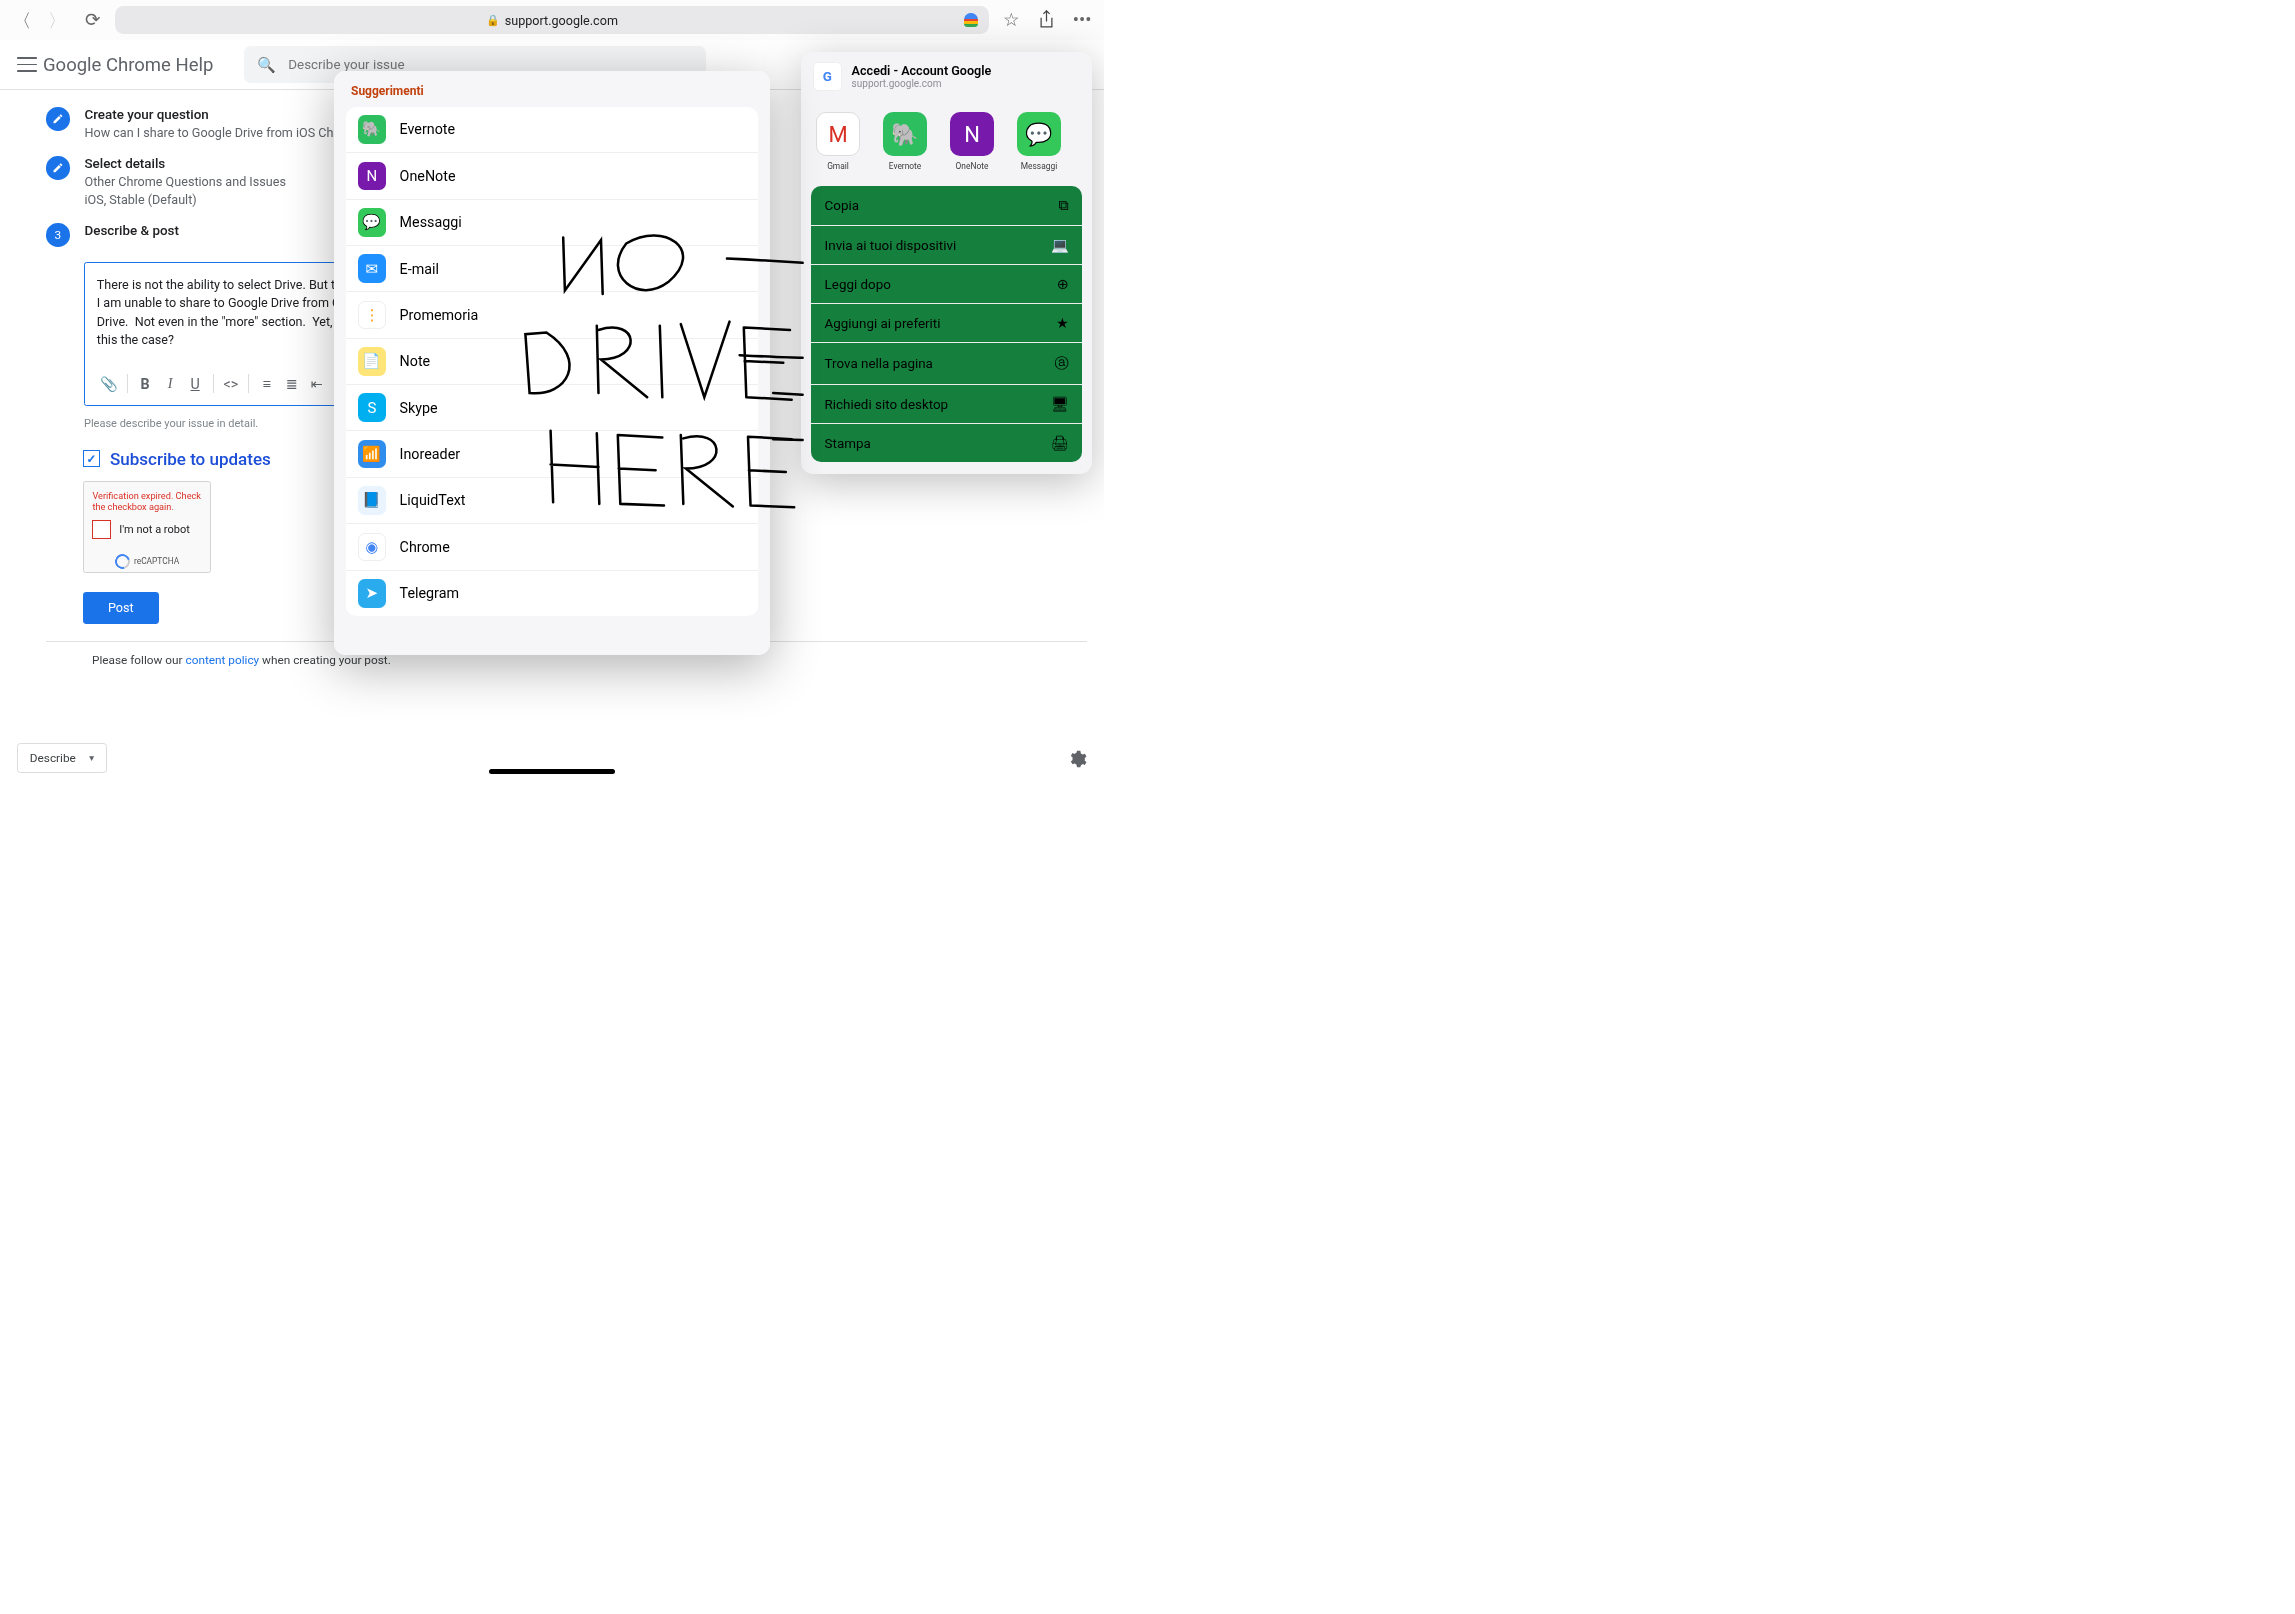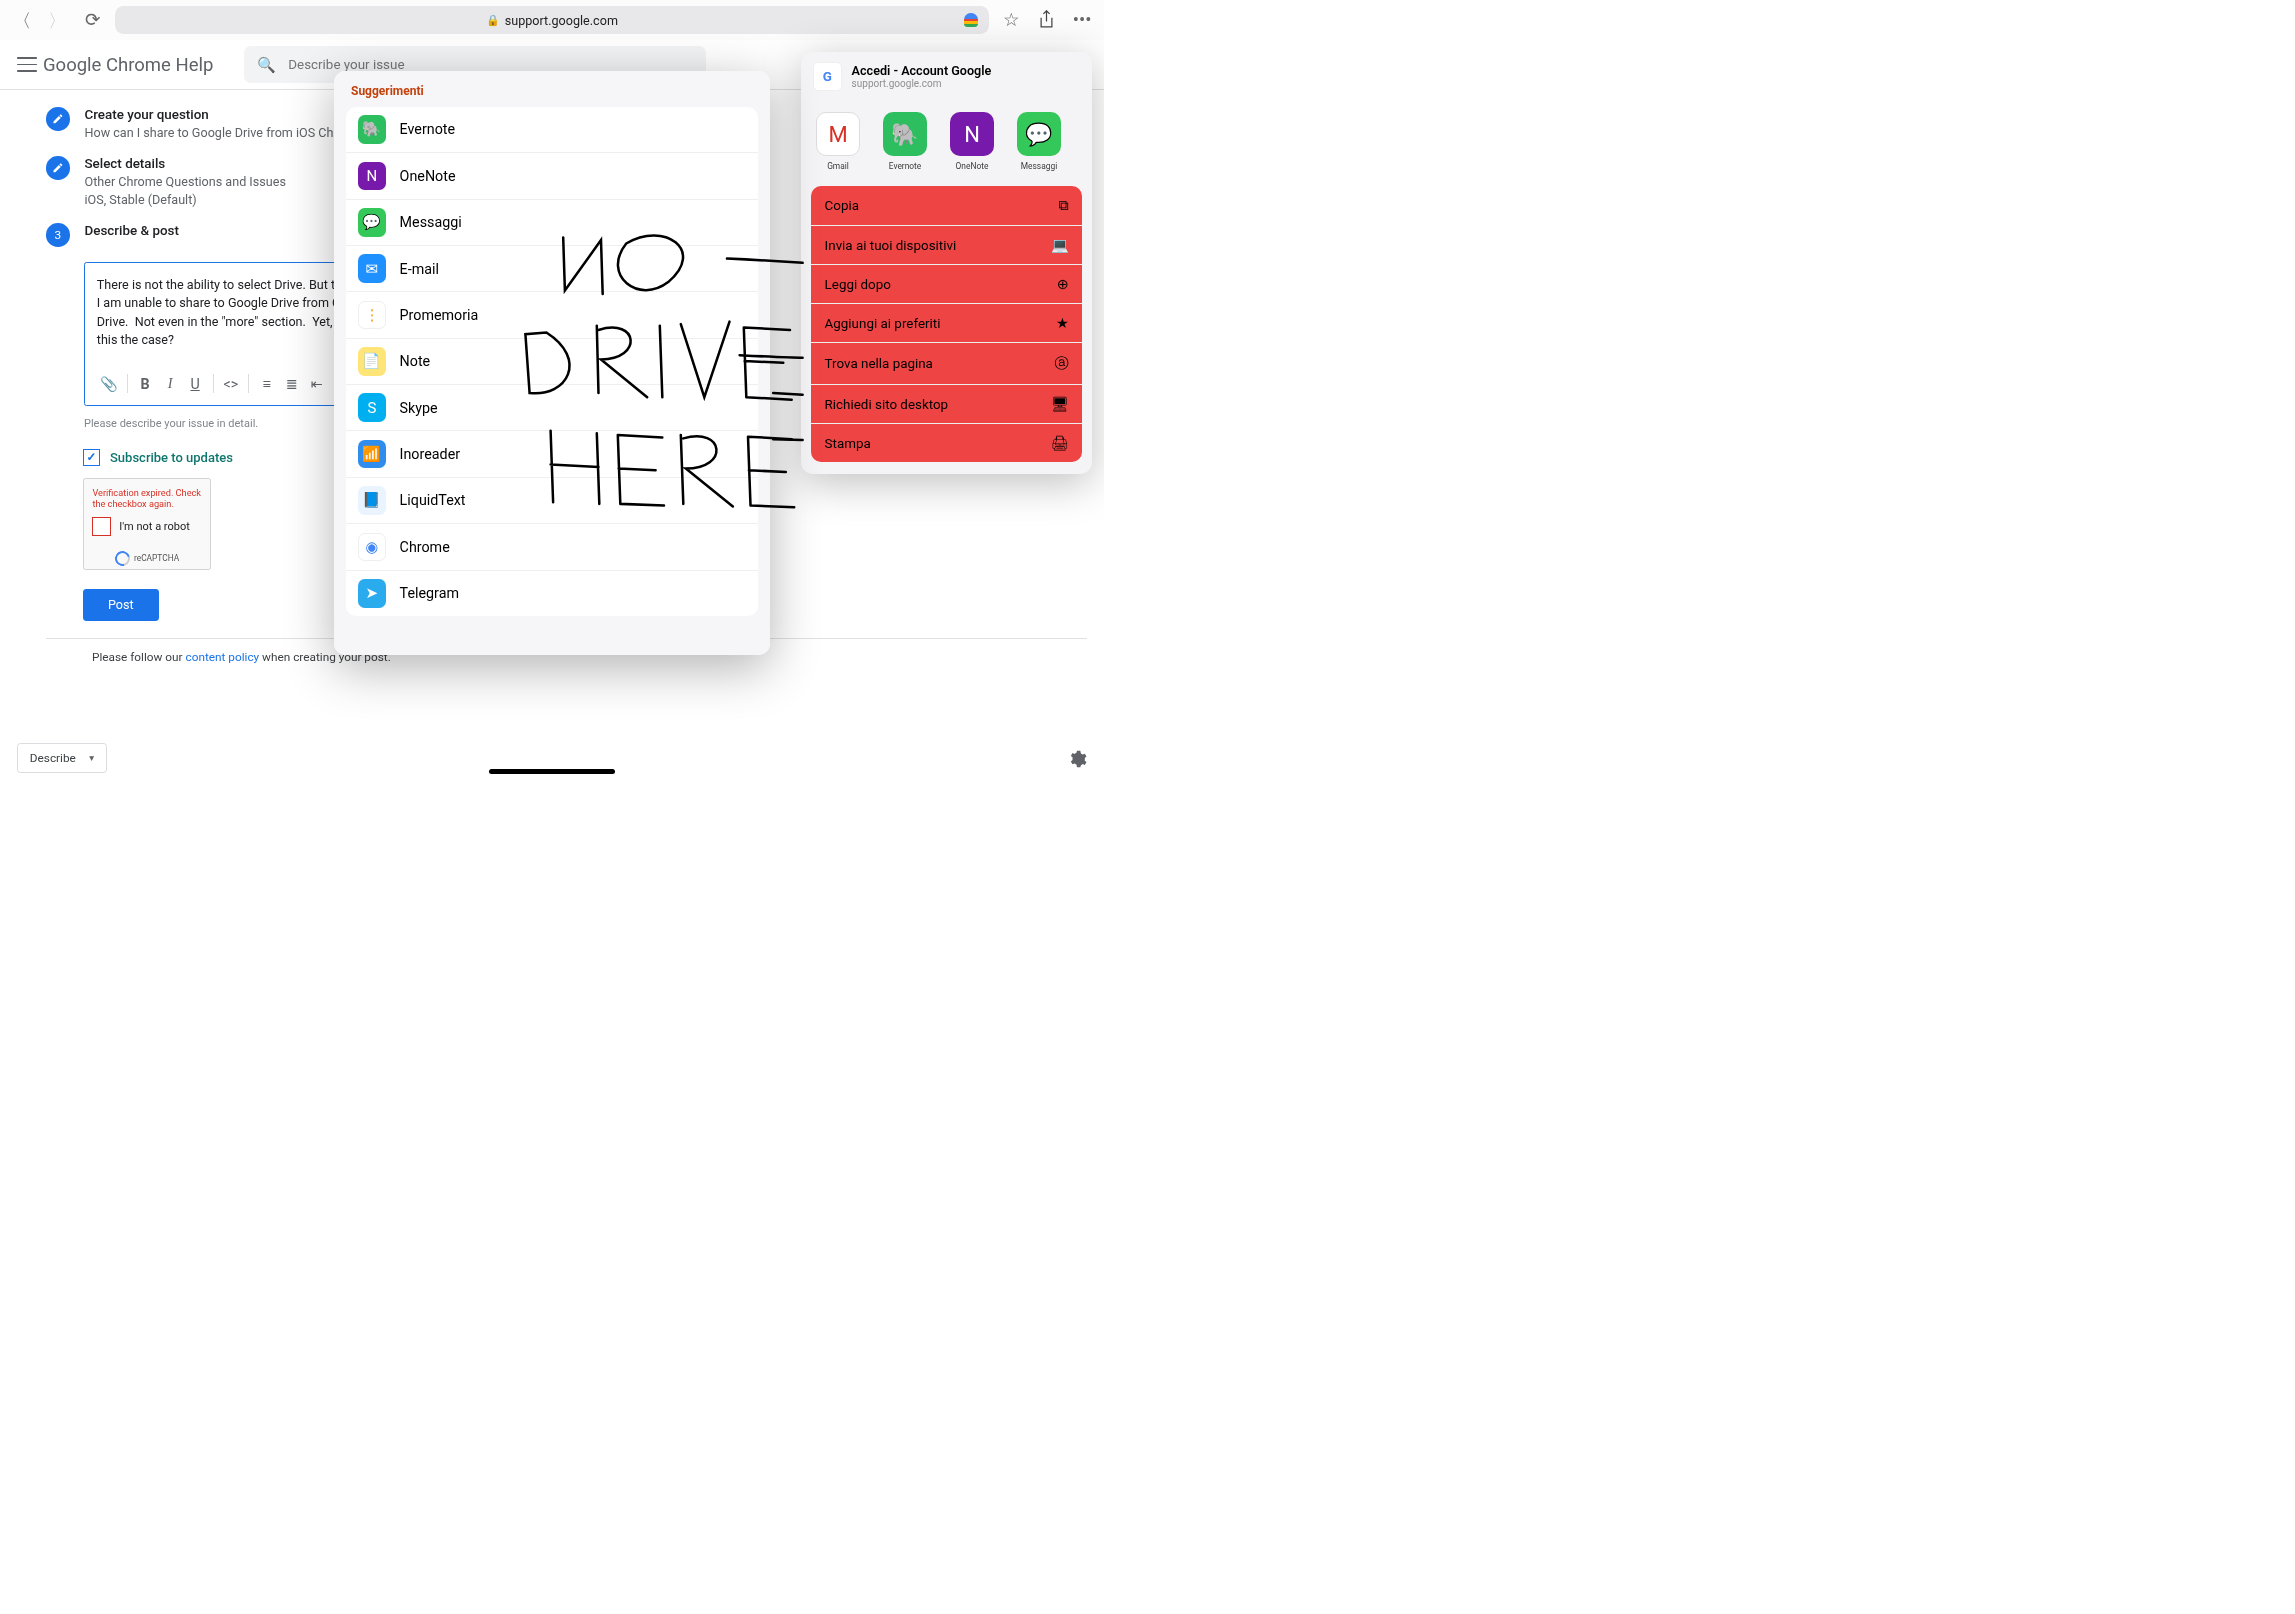--- a/index.html
+++ b/index.html
@@ -36,21 +36,21 @@
   .editor-box { border:1.7px solid #1a73e8; border-radius:2.5px; padding:13.4px 11.8px 8.4px; margin-top:8.4px; max-width:622px; margin-left:38px; }
   .editor-text { font-size:12.6px; color:#202124; line-height:1.45; white-space:pre-wrap; min-height:80px; }
   .editor-toolbar { display:flex; align-items:center; gap:0; margin-top:15px; }
   .tb-btn { width:25px; height:25px; display:flex; align-items:center; justify-content:center; color:#5f6368; font-size:14.3px; cursor:pointer; }
   .tb-sep { width:0.8px; height:18.5px; background:#dadce0; margin:0 5px; }
   .helper { font-size:11px; color:#80868b; margin:11.8px 0 0 38px; }
   
   .subscribe { display:flex; align-items:center; gap:10px; margin:18.5px 0 0 37px; }
   .chk { width:17px; height:17px; border:1.7px solid #1a73e8; display:flex; align-items:center; justify-content:center; }
   .chk-mark { color:#1a73e8; font-size:11.8px; font-weight:bold; }
-  .sub-label { font-size:13px; color:#0f766e; font-weight:500;text-align:center; }
+  .sub-label { font-size:17px; color:#1d4ed8; font-weight:500;text-align:center; }
   
   .captcha { border:0.8px solid #d3d3d3; border-radius:2.5px; width:128px; margin:11.8px 0 0 37px; padding:8.4px 8.4px 3.4px; background:#f9f9f9; }
   .captcha-err { color:#d93025; font-size:9.2px; line-height:1.2; margin-bottom:8.4px; }
   .captcha-row { display:flex; align-items:center; gap:8.4px; }
   .captcha-box { width:18.5px; height:18.5px; border:1.7px solid #d93025; background:#fff; }
   .captcha-label { font-size:11px; color:#202124; }
   .captcha-brand { display:flex; align-items:center; justify-content:center; gap:4.2px; margin-top:15px; }
   .captcha-brand-text { font-size:8.4px; color:#555; }
   .captcha-swirl { width:15px; height:15px; border:2.5px solid #4285f4; border-right-color:#ccc; border-radius:50%; transform:rotate(30deg); }
   
@@ -66,21 +66,21 @@
   .share-sheet { position:absolute; top:52px; right:11.8px; width:291px; background:#f4f4f6; border-radius:11.8px; box-shadow:0 8.4px 42px rgba(0,0,0,.25); overflow:hidden; z-index:10; }
   .share-head { display:flex; align-items:center; gap:10px; padding:10px 11.8px; }
   .share-favicon { width:28.6px; height:28.6px; background:#fff; border:0.8px solid #eee; border-radius:5px; display:flex; align-items:center; justify-content:center; font-weight:bold; }
   .share-head-text { flex:1; }
   .share-title { font-size:12.6px; font-weight:600; color:#000; }
   .share-sub { font-size:10px; color:#8e8e93; }
   .share-apps { display:flex; gap:17px; padding:11.8px 11.8px 8.4px; overflow:hidden; }
   .app-item { width:50px; display:flex; flex-direction:column; align-items:center; gap:5px; cursor:pointer; }
   .app-icon { width:44px; height:44px; border-radius:10px; display:flex; align-items:center; justify-content:center; font-size:22px; color:#fff; }
   .app-label { font-size:8.4px; color:#3c3c3c; text-align:center; }
-  .action-list { background:#ef4444; margin:6.7px 10px 11.8px; border-radius:10px; overflow:hidden; }
+  .action-list { background:#15803d; margin:6.7px 10px 11.8px; border-radius:10px; overflow:hidden; }
   .action-row { display:flex; align-items:center; justify-content:space-between; padding:11px 13.4px; border-bottom:0.8px solid #eee; cursor:pointer; font-size:13.4px; color:#000; }
   .action-row:last-child { border-bottom:none; }
   .action-icon { font-size:14.3px; color:#000; }
   
   
   .app-modal { position:absolute; left:334px; top:71px; width:436px; height:584px; background:#fff; border-radius:11.8px; box-shadow:0 12.6px 50px rgba(0,0,0,.3); z-index:20; display:flex; flex-direction:column; overflow:hidden; }
   .modal-head { display:flex; align-items:center; justify-content:space-between; padding:11.8px 15px; border-bottom:0.8px solid #eee; }
   .modal-btn { color:#007aff; font-size:14.3px; cursor:pointer; }
   .modal-title { font-size:14.3px; font-weight:600; }
   .modal-body { flex:1; overflow:auto; background:#f6f6f8; padding:10px 0 0; }

